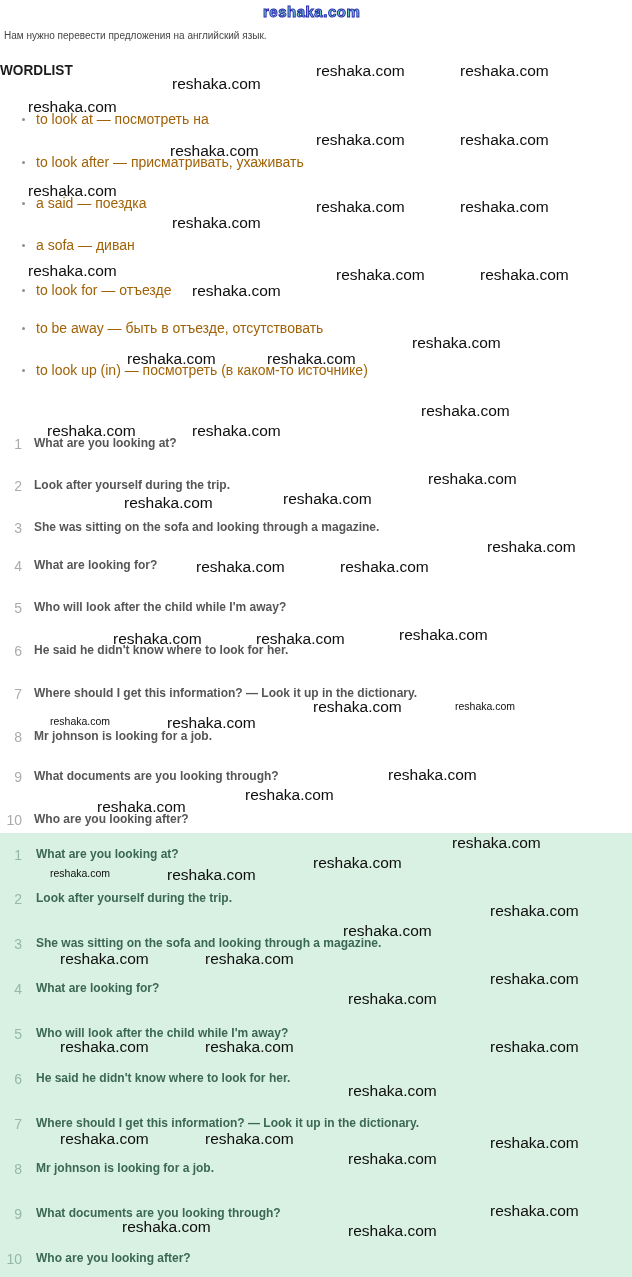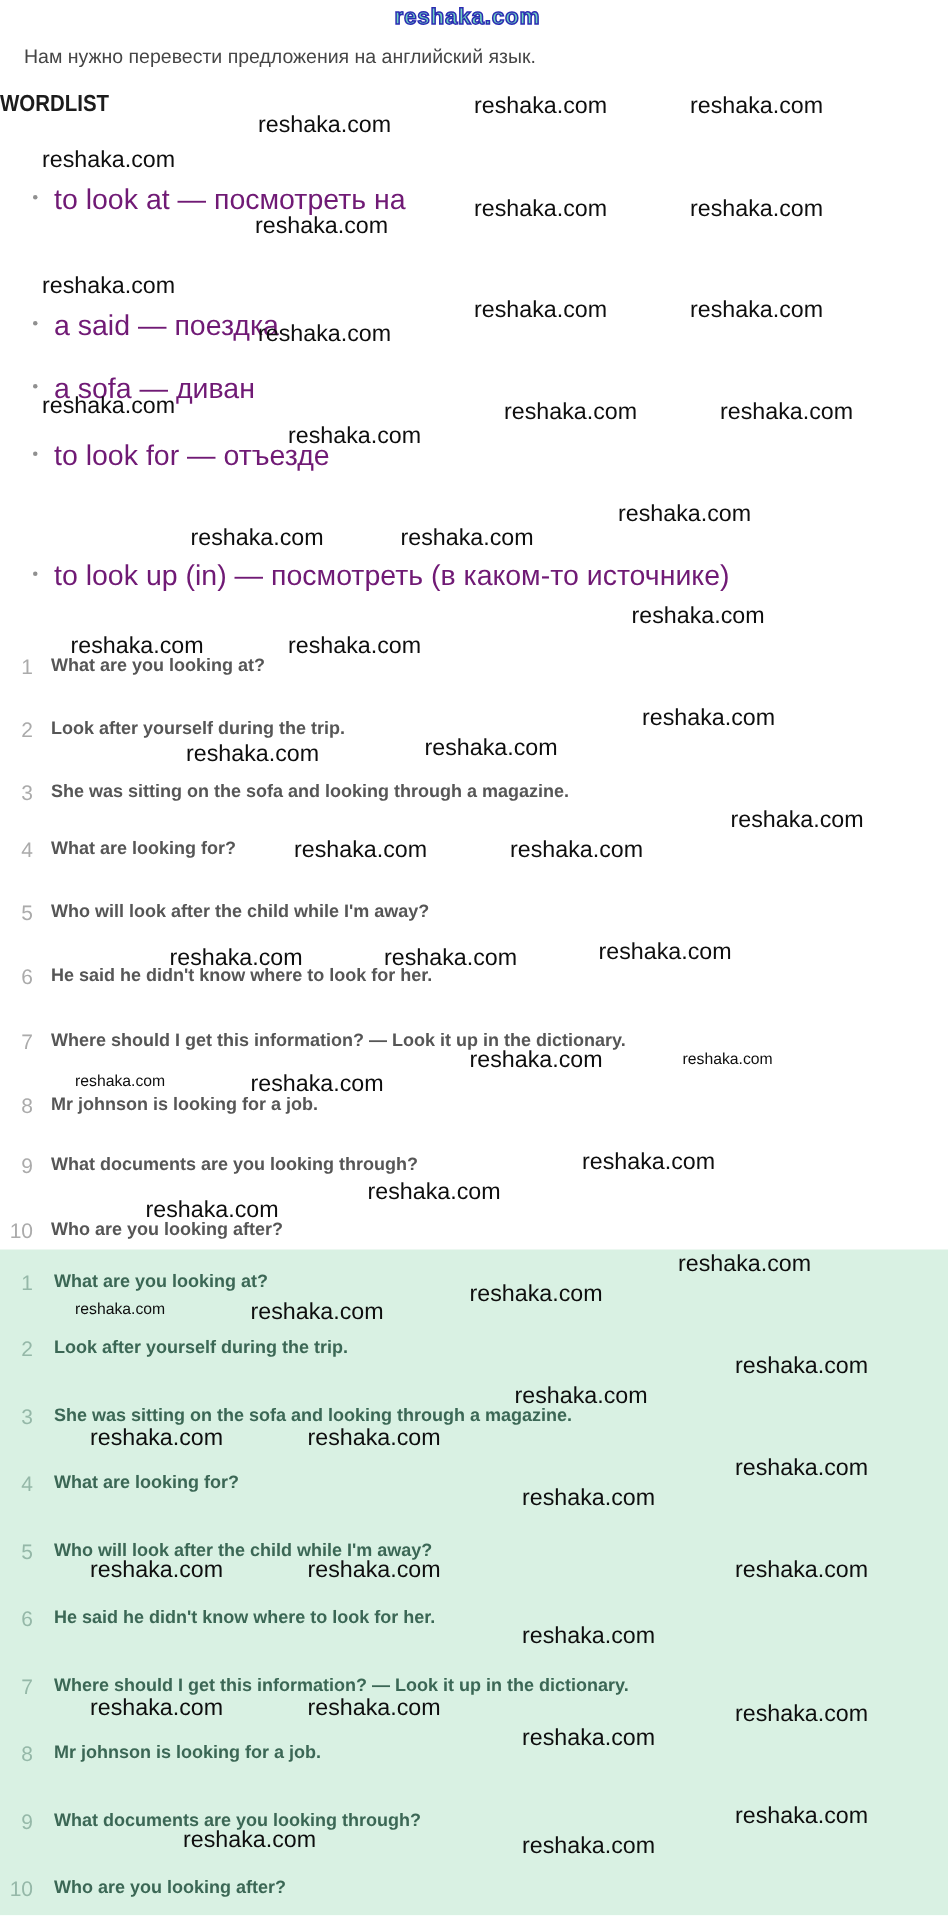--- a/index.html
+++ b/index.html
@@ -4,26 +4,26 @@
 <style>
   html,body{margin:0;padding:0;background:#ffffff;}
   .page{
     position:relative;width:632px;height:1277px;background:#ffffff;
     font-family:"Liberation Sans",sans-serif;overflow:hidden;
   }
   .site-wm{
     position:absolute;left:263px;top:3px;font-size:15px;font-weight:700;
     color:#6ed0bf;-webkit-text-stroke:1px #2b2bb2;letter-spacing:.5px;white-space:nowrap;
   }
-  .intro{position:absolute;left:16px;top:30px;font-size:13px;color:#454545;white-space:nowrap;text-align:center;}
+  .intro{position:absolute;left:4px;top:30px;font-size:10px;color:#454545;white-space:nowrap;text-align:center;}
   .wl-title{
     position:absolute;left:0;top:61px;font-size:15.5px;font-weight:700;color:#1c1c1c;
     transform:scaleX(.88);transform-origin:left center;white-space:nowrap;
   }
-  .wl-item{position:absolute;left:36px;font-size:19px;color:#701a75;white-space:nowrap;line-height:1;margin-top:12px;}
+  .wl-item{position:absolute;left:36px;font-size:14px;color:#a16207;white-space:nowrap;line-height:1;}
   .dot{position:absolute;left:-14px;top:6px;width:3px;height:3px;border-radius:50%;background:#909090;}
   .row{position:absolute;left:0;width:632px;height:18px;}
   .num{position:absolute;left:0;top:0;width:22px;text-align:right;font-size:14px;color:#ababab;line-height:1.1;}
   .txt{position:absolute;left:34px;top:0;font-size:12px;color:#565656;white-space:nowrap;line-height:1.1;font-weight:bold;}
   .answers-bg{position:absolute;left:0;top:833px;width:632px;height:444px;background:#d9f1e3;}
   .ans .num{color:#95b8a8;}
   .ans .txt{left:36px;color:#3b6755;}
   .wm{position:absolute;font-size:15.5px;color:#0e0e0e;white-space:nowrap;line-height:1;}
   .wm.sm{font-size:10.5px;}
 </style>
@@ -34,23 +34,25 @@
 
   <div class="answers-bg"></div>
 
   <div class="site-wm">reshaka.com</div>
 
   <div class="intro">Нам нужно перевести предложения на английский язык.</div>
 
   <div class="wl-title">WORDLIST</div>
 
   <div class="wl-item" style="top:112px"><span class="dot"></span><span>to look at — посмотреть на</span></div>
+  <div class="wl-item" style="top:155px"><span class="dot"></span><span>to look after — присматривать, ухаживать</span></div>
   <div class="wl-item" style="top:196px"><span class="dot"></span><span>a said — поездка</span></div>
   <div class="wl-item" style="top:238px"><span class="dot"></span><span>a sofa — диван</span></div>
   <div class="wl-item" style="top:283px"><span class="dot"></span><span>to look for — отъезде</span></div>
+  <div class="wl-item" style="top:321px"><span class="dot"></span><span>to be away — быть в отъезде, отсутствовать</span></div>
   <div class="wl-item" style="top:363px"><span class="dot"></span><span>to look up (in) — посмотреть (в каком-то источнике)</span></div>
 
   <div class="row" style="top:437px">
       <span class="num">1</span>
       <span class="txt">What are you looking at?</span>
     </div>
   <div class="row" style="top:479px">
       <span class="num">2</span>
       <span class="txt">Look after yourself during the trip.</span>
     </div>

